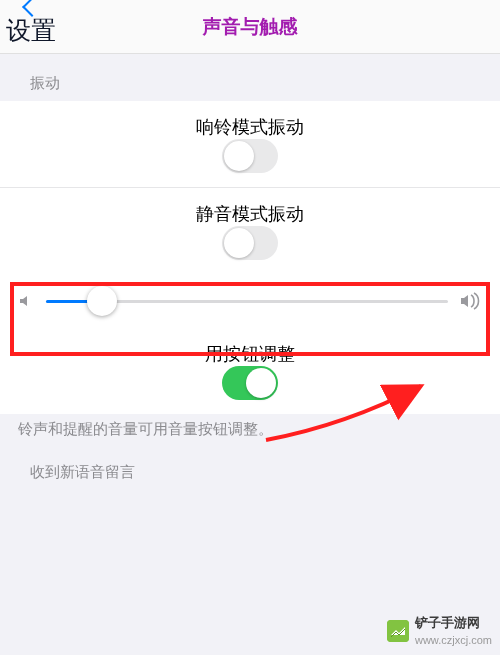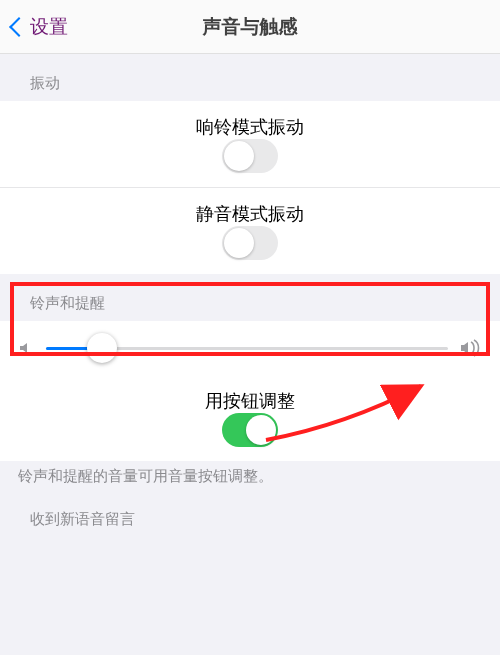--- a/index.html
+++ b/index.html
@@ -1,23 +1,23 @@
 <!DOCTYPE html>
 <html><head>
 <meta charset="utf-8">
 <style>
   * { box-sizing: border-box; margin: 0; padding: 0; }
   html, body { width: 500px; height: 655px; font-family: -apple-system, "Helvetica Neue", Arial, sans-serif; background: #f2f2f7; overflow: hidden; }
   .screen { width: 500px; height: 655px; position: relative; background: #f2f2f7; }
 
   
   .header { height: 54px; background: #fafafa; border-bottom: 1px solid #e0e0e0; position: relative; display: flex; align-items: center; justify-content: center; }
-  .back { position: absolute; left: 6px; top: 0; bottom: 0; display: flex; align-items: center; color: #701a75; font-size: 19px; }
+  .back { position: absolute; left: 6px; top: 0; bottom: 0; display: flex; align-items: center; color: #0f172a; font-size: 25px; flex-direction: column; }
   .back-chevron { width: 14px; height: 14px; border-left: 2.5px solid #007aff; border-bottom: 2.5px solid #007aff; transform: rotate(45deg); margin-right: 4px; margin-left: 6px; }
-  .title { font-size: 19px; font-weight: 600; color: #404040; }
+  .title { font-size: 19px; font-weight: 600; color: #a21caf; }
 
   
   .section-header { padding: 20px 18px 8px 30px; color: #8a8a8e; font-size: 15px; }
 
   
   .group { background: #fff; }
   .row { display: flex; align-items: center; justify-content: space-between; padding: 14px 18px; border-bottom: 1px solid #e6e6e8; background: #fff; flex-direction: column; }
   .row:last-child { border-bottom: none; }
   .row-label { font-size: 18px; color: #000; }
 
@@ -76,21 +76,20 @@
         </span>
     </div>
     <div class="row">
       <span class="row-label">静音模式振动</span>
       <span class="toggle off">
           <span class="knob"></span>
         </span>
     </div>
   </div>
 
-  <div class="section-header">铃声和提醒</div>
   <div class="group">
 
     <div class="slider-row">
       <span class="spk-min">
         <svg width="16" height="16" viewBox="0 0 16 16">
             <path d="M2 6h3l4-3v10l-4-3H2z" fill="#9a9a9e"></path>
           </svg>
       </span>
       <span class="slider-track">
         <span class="slider-fill"></span>
@@ -120,14 +119,27 @@
 
   <svg class="arrow-svg" width="190" height="70">
     <defs>
       <marker id="ah" markerWidth="12" markerHeight="12" refX="9" refY="5" orient="auto">
         <path d="M0,0 L10,5 L0,10 z" fill="#ff1f1f"></path>
       </marker>
     </defs>
     <path d="M10,60 Q90,45 165,6" stroke="#ff1f1f" stroke-width="4" fill="none" marker-end="url(#ah)"></path>
   </svg>
 
+  <div class="watermark">
+    <span class="wm-icon">
+      <svg width="22" height="22" viewBox="0 0 22 22">
+          <rect width="22" height="22" rx="4" fill="#82c341"></rect>
+          <path d="M4 15 L9 10 L12 13 L18 7 L18 15 Z" fill="#fff"></path>
+          <path d="M4 17 L9 12 L12 15 L18 9" fill="none" stroke="#5a9a20" stroke-width="1"></path>
+        </svg>
+    </span>
+    <span>
+      <span class="wm-text1">铲子手游网</span><br>
+      <span class="wm-text2">www.czjxcj.com</span>
+    </span>
+  </div>
 
 </div>
 
 </body></html>

